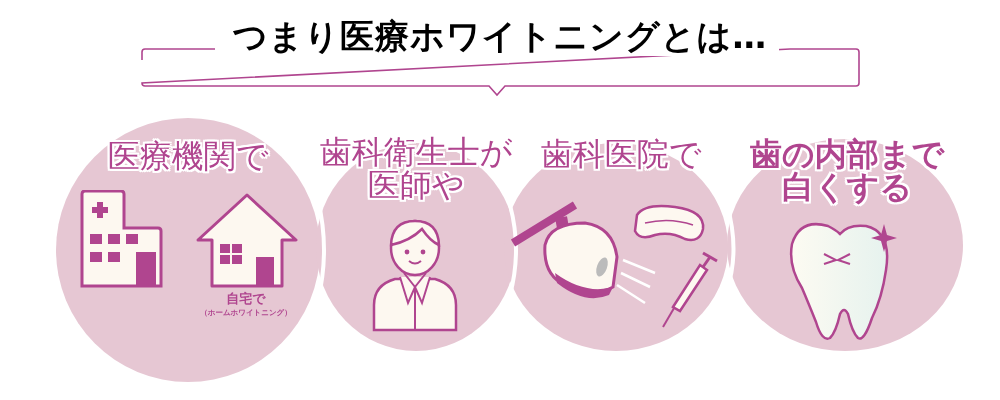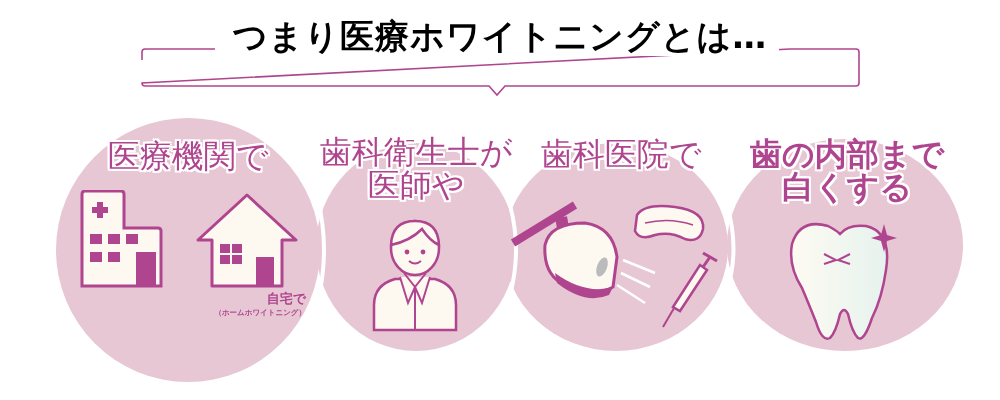--- a/index.html
+++ b/index.html
@@ -53,21 +53,21 @@
 
   <svg width="110" height="100" style="position:absolute;left:192px;top:192px">
     <path d="M55 3 L104 48 L90 48 L90 94 L20 94 L20 48 L6 48 Z" fill="#fdf8f0" stroke="#b0458f" stroke-width="3" stroke-linejoin="round"></path>
     <rect x="28" y="52" width="10" height="9" fill="#b0458f"></rect>
     <rect x="40" y="52" width="10" height="9" fill="#b0458f"></rect>
     <rect x="28" y="63" width="10" height="9" fill="#b0458f"></rect>
     <rect x="40" y="63" width="10" height="9" fill="#b0458f"></rect>
     <rect x="64" y="65" width="18" height="29" fill="#b0458f"></rect>
   </svg>
 
-  <div class="sub" style="left:186px;top:291px;width:120px;text-align:right;">
+  <div class="sub" style="left:186px;top:291px;width:120px;">
     <span class="l1">自宅で</span>
     <span class="l2">（ホームホワイトニング）</span>
   </div>
 
   <div class="label" style="left:316px;top:136px;width:200px;">
     <div>歯科衛生士が</div>
     <div>医師や</div>
   </div>
   <svg width="90" height="120" style="position:absolute;left:370px;top:215px">
     <path d="M4 115 L4 90 Q4 70 25 64 L65 64 Q86 70 86 90 L86 115 Z" fill="#fdf8f0" stroke="#b0458f" stroke-width="2.5"></path>

